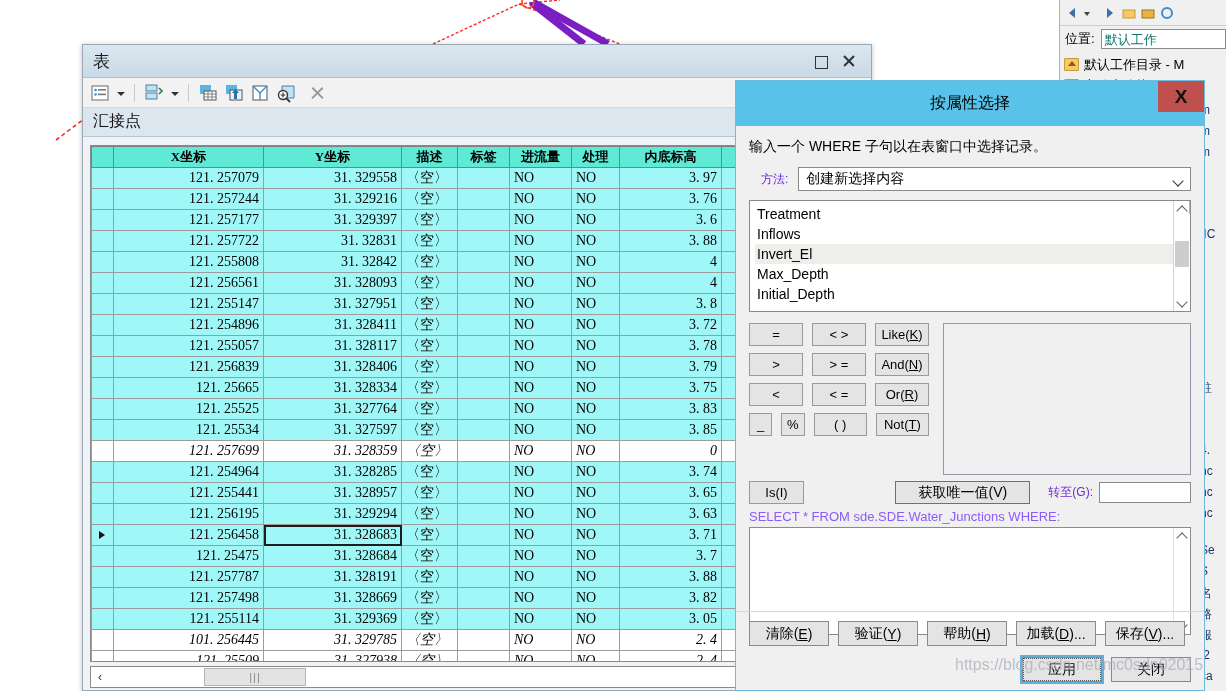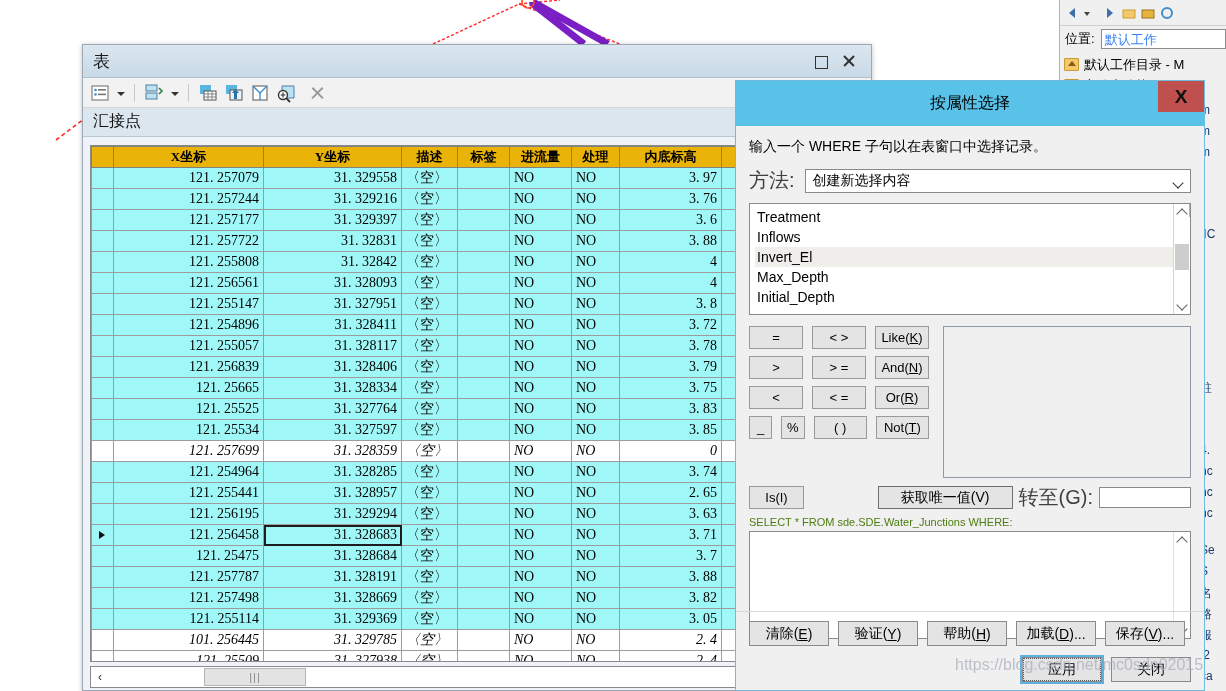--- a/index.html
+++ b/index.html
@@ -25,21 +25,21 @@
     height: 26px; background: #f0f0f0; border-bottom: 1px solid #cfcfcf;
     display: flex; align-items: center; gap: 3px; padding-left: 4px;
   }
   .cat-ico { width: 16px; height: 16px; position: relative; flex: 0 0 auto; }
   .cat-row {
     display: flex; align-items: center; gap: 6px;
     height: 26px; padding-left: 5px; font-size: 13px; color: #000;
   }
   .cat-input {
     flex: 1; height: 20px; background: #fff; border: 1px solid #8c8c8c;
-    font-size: 13px; padding: 1px 3px; color: #3b82f6; white-space: nowrap; overflow: hidden;
+    font-size: 13px; padding: 1px 3px; color: #0f766e; white-space: nowrap; overflow: hidden;
   }
   .cat-tree { padding: 2px 0 0 4px; }
   .cat-item {
     display: flex; align-items: center; gap: 5px; height: 21px;
     font-size: 13px; color: #000; white-space: nowrap; overflow: hidden;
   }
   .folder {
     width: 15px; height: 13px; flex: 0 0 auto; position: relative;
     background: #f5c96a; border: 1px solid #c99b35; border-radius: 1px;
   }
@@ -109,21 +109,21 @@
     padding: 3px 12px 4px 10px; font-size: 16px; color: #111;
     background: #dce6ef; cursor: pointer;
   }
 
   .grid-wrap {
     position: absolute; left: 7px; top: 100px; right: 60px; bottom: 28px;
     background: #fff; border: 1px solid #8a8a8a; overflow: hidden;
   }
   table.grid { border-collapse: collapse; width: 100%; table-layout: fixed; font-size: 13px; }
   table.grid th {
-    background: #eab308; border: 1px solid #808080; height: 21px;
+    background: #5eead4; border: 1px solid #808080; height: 21px;
     font-size: 13px; font-weight: bold; color: #000; padding: 0 3px;
     font-family: "Liberation Serif", serif;
   }
   table.grid td {
     border: 1px solid #9c9c9c; height: 21px; padding: 0 4px;
     font-family: "Liberation Serif", serif; font-size: 14px; color: #000;
     white-space: nowrap; overflow: hidden;
   }
   tr.sel td { background: #9ff7f7; }
   tr.unsel td { background: #ffffff; font-style: italic; }
@@ -169,21 +169,21 @@
     flex: 1; text-align: center; font-size: 16px; color: #000; font-weight: normal;
   }
   .dlg-x {
     position: absolute; right: 0; top: 0; width: 46px; height: 31px;
     background: #c0504d; color: #111; font-size: 19px; font-weight: bold;
     display: flex; align-items: center; justify-content: center; cursor: pointer;
   }
   .dlg-body { padding: 12px 13px 0 13px; }
   .dlg-hint { font-size: 14px; color: #000; margin-bottom: 11px; }
   .row-method { display: flex; align-items: center; gap: 10px; margin-bottom: 9px; }
-  .lbl { font-size: 20px; color: #404040; }
+  .lbl { font-size: 12px; color: #6d28d9; margin-left: 12px; }
   .combo {
     flex: 1; height: 24px; background: #fff; border: 1px solid #8a8a8a;
     display: flex; align-items: center; padding-left: 7px; font-size: 14px; color: #000;
     position: relative; cursor: pointer;
   }
   .combo .cv { flex: 1; }
   .combo .arrow {
     width: 22px; height: 22px; position: relative;
   }
   .combo .arrow::after {
@@ -242,21 +242,21 @@
   .row-unique {
     display: flex; align-items: center; gap: 6px; margin: 6px 0 5px 0;
   }
   .btn-unique {
     width: 135px; height: 23px; background: #e4e4e4; border: 1px solid #707070;
     font-size: 14px; display: flex; align-items: center; justify-content: center; cursor: pointer;
   }
   .goto-input {
     width: 92px; height: 21px; background: #fff; border: 1px solid #8a8a8a; cursor: text;
   }
-  .sqlhdr { font-size: 11px; color: #4d7c0f; margin: 2px 0 3px 0; }
+  .sqlhdr { font-size: 13px; color: #8b5cf6; margin: 2px 0 3px 0; }
   .sqlbox {
     height: 108px; background: #fff; border: 1px solid #8a8a8a;
     position: relative; overflow: hidden;
   }
   .sqltext {
     padding: 4px 6px; font-size: 14px; color: #000;
     font-family: "Liberation Sans", sans-serif;
   }
   .sqlbox .fl-scroll { border-left: 1px solid #e0e0e0; }
 
@@ -630,21 +630,21 @@
               <td class="num">1. 06</td>
             </tr>
             <tr class="sel">
               <td class="rowhdr"></td>
               <td class="num">121. 255441</td>
               <td class="num">31. 328957</td>
               <td class="txt">〈空〉</td>
               <td class="txt"></td>
               <td class="txt">NO</td>
               <td class="txt">NO</td>
-              <td class="num">2. 65</td>
+              <td class="num">3. 65</td>
               <td class="num">1. 15</td>
             </tr>
             <tr class="sel">
               <td class="rowhdr"></td>
               <td class="num">121. 256195</td>
               <td class="num">31. 329294</td>
               <td class="txt">〈空〉</td>
               <td class="txt"></td>
               <td class="txt">NO</td>
               <td class="txt">NO</td>

